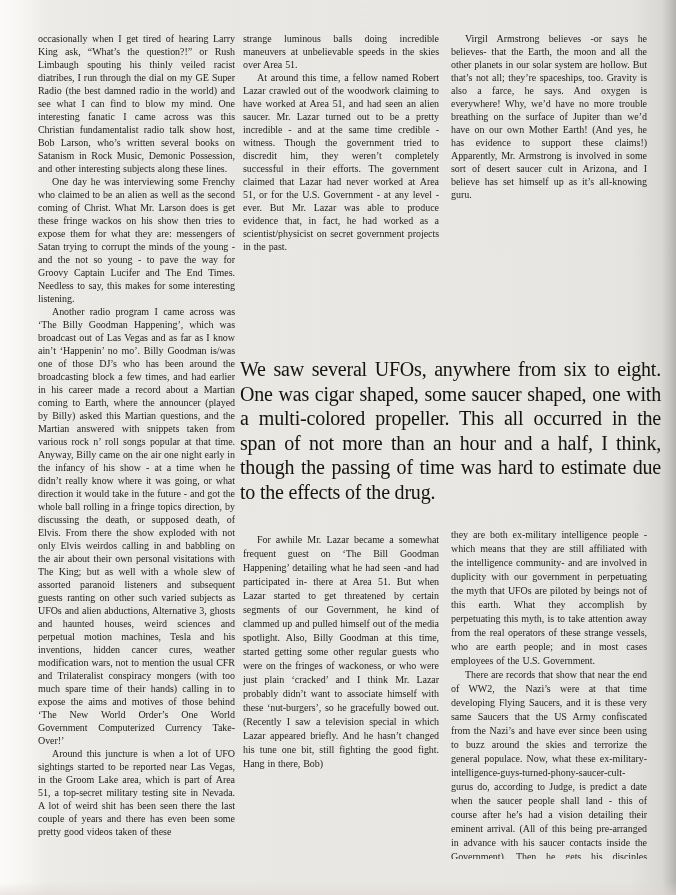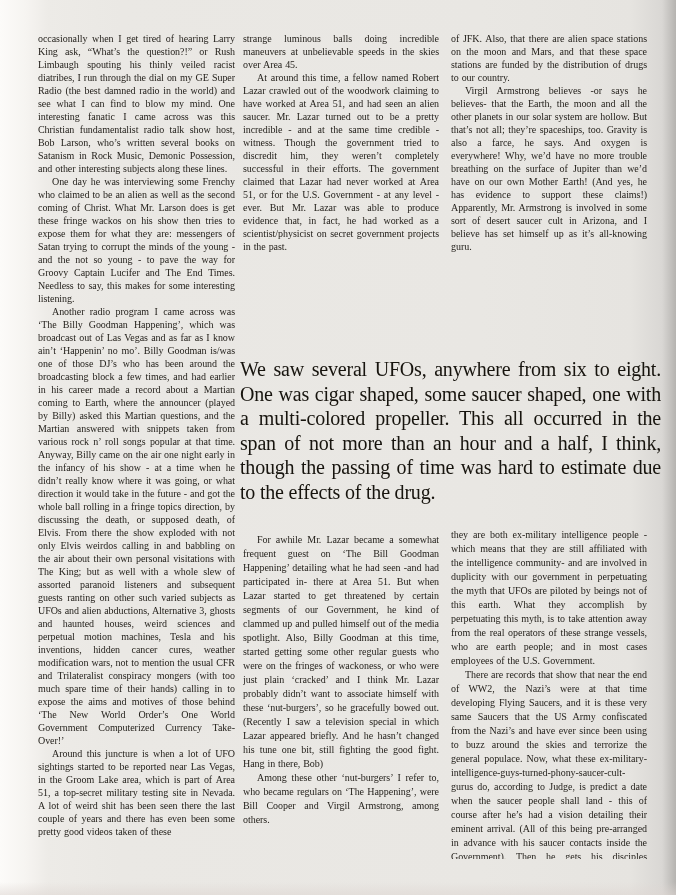--- a/index.html
+++ b/index.html
@@ -86,34 +86,32 @@
 <div class="page">
 
   <div id="col1" class="col body-top">
     <p>occasionally when I get tired of hearing Larry King ask, “What’s the question?!” or Rush Limbaugh spouting his thinly veiled racist diatribes, I run through the dial on my GE Super Radio (the best damned radio in the world) and see what I can find to blow my mind. One interesting fanatic I came across was this Christian fundamentalist radio talk show host, Bob Larson, who’s written several books on Satanism in Rock Music, Demonic Possession, and other interesting subjects along these lines.</p>
     <p class="indent">One day he was interviewing some Frenchy who claimed to be an alien as well as the second coming of Christ. What Mr. Larson does is get these fringe wackos on his show then tries to expose them for what they are: messengers of Satan trying to corrupt the minds of the young - and the not so young - to pave the way for Groovy Captain Lucifer and The End Times. Needless to say, this makes for some interesting listening.</p>
     <p class="indent">Another radio program I came across was ‘The Billy Goodman Happening’, which was broadcast out of Las Vegas and as far as I know ain’t ‘Happenin’ no mo’. Billy Goodman is/was one of those DJ’s who has been around the broadcasting block a few times, and had earlier in his career made a record about a Martian coming to Earth, where the announcer (played by Billy) asked this Martian questions, and the Martian answered with snippets taken from various rock n’ roll songs popular at that time. Anyway, Billy came on the air one night early in the infancy of his show - at a time when he didn’t really know where it was going, or what direction it would take in the future - and got the whole ball rolling in a fringe topics direction, by discussing the death, or supposed death, of Elvis. From there the show exploded with not only Elvis weirdos calling in and babbling on the air about their own personal visitations with The King; but as well with a whole slew of assorted paranoid listeners and subsequent guests ranting on other such varied subjects as UFOs and alien abductions, Alternative 3, ghosts and haunted houses, weird sciences and perpetual motion machines, Tesla and his inventions, hidden cancer cures, weather modification wars, not to mention the usual CFR and Trilateralist conspiracy mongers (with too much spare time of their hands) calling in to expose the aims and motives of those behind ‘The New World Order’s One World Government Computerized Currency Take-Over!’</p>
     <p class="indent">Around this juncture is when a lot of UFO sightings started to be reported near Las Vegas, in the Groom Lake area, which is part of Area 51, a top-secret military testing site in Nevada. A lot of weird shit has been seen there the last couple of years and there has even been some pretty good videos taken of these</p>
   </div>
 
   <div id="col2-top" class="col body-top">
-    <p>strange luminous balls doing incredible maneuvers at unbelievable speeds in the skies over Area 45.</p>
+    <p>strange luminous balls doing incredible maneuvers at unbelievable speeds in the skies over Area 51.</p>
     <p class="indent">At around this time, a fellow named Robert Lazar crawled out of the woodwork claiming to have worked at Area 51, and had seen an alien saucer. Mr. Lazar turned out to be a pretty incredible - and at the same time credible - witness. Though the government tried to discredit him, they weren’t completely successful in their efforts. The government claimed that Lazar had never worked at Area 51, or for the U.S. Government - at any level - ever. But Mr. Lazar was able to produce evidence that, in fact, he had worked as a scientist/physicist on secret government projects in the past.</p>
   </div>
 
   <div id="col3-top" class="col body-top">
-    <p>of JFK. Also, that there are alien space stations on the moon and Mars, and that these space stations are funded by the distribution of drugs to our country.</p>
     <p class="indent">Virgil Armstrong believes -or says he believes- that the Earth, the moon and all the other planets in our solar system are hollow. But that’s not all; they’re spaceships, too. Gravity is also a farce, he says. And oxygen is everywhere! Why, we’d have no more trouble breathing on the surface of Jupiter than we’d have on our own Mother Earth! (And yes, he has evidence to support these claims!) Apparently, Mr. Armstrong is involved in some sort of desert saucer cult in Arizona, and I believe has set himself up as it’s all-knowing guru.</p>
   </div>
 
   <div class="pull-quote">We saw several UFOs, anywhere from six to eight. One was cigar shaped, some saucer shaped, one with a multi-colored propeller. This all occurred in the span of not more than an hour and a half, I think, though the passing of time was hard to estimate due to the effects of the drug.</div>
 
   <div id="col2-bot" class="col body-bottom">
     <p class="indent">For awhile Mr. Lazar became a somewhat frequent guest on ‘The Bill Goodman Happening’ detailing what he had seen -and had participated in- there at Area 51. But when Lazar started to get threatened by certain segments of our Government, he kind of clammed up and pulled himself out of the media spotlight. Also, Billy Goodman at this time, started getting some other regular guests who were on the fringes of wackoness, or who were just plain ‘cracked’ and I think Mr. Lazar probably didn’t want to associate himself with these ‘nut-burgers’, so he gracefully bowed out. (Recently I saw a television special in which Lazar appeared briefly. And he hasn’t changed his tune one bit, still fighting the good fight. Hang in there, Bob)</p>
-    <p class="indent">Among these other ‘nut-burgers’ I refer to, who became regulars on ‘The Happening’, were Bill Cooper and Virgil Armstrong, among others.</p>
   </div>
 
   <div id="col3-bot" class="col body-bottom">
     <p>they are both ex-military intelligence people -which means that they are still affiliated with the intelligence community- and are involved in duplicity with our government in perpetuating the myth that UFOs are piloted by beings not of this earth. What they accomplish by perpetuating this myth, is to take attention away from the real operators of these strange vessels, who are earth people; and in most cases employees of the U.S. Government.</p>
     <p class="indent">There are records that show that near the end of WW2, the Nazi’s were at that time developing Flying Saucers, and it is these very same Saucers that the US Army confiscated from the Nazi’s and have ever since been using to buzz around the skies and terrorize the general populace. Now, what these ex-military-intelligence-guys-turned-phony-saucer-cult-gurus do, according to Judge, is predict a date when the saucer people shall land - this of course after he’s had a vision detailing their eminent arrival. (All of this being pre-arranged in advance with his saucer contacts inside the Government). Then he gets his disciples together, has them</p>
   </div>
 
   <div class="footer">10 Crash Collusion</div>
 
 </div>

